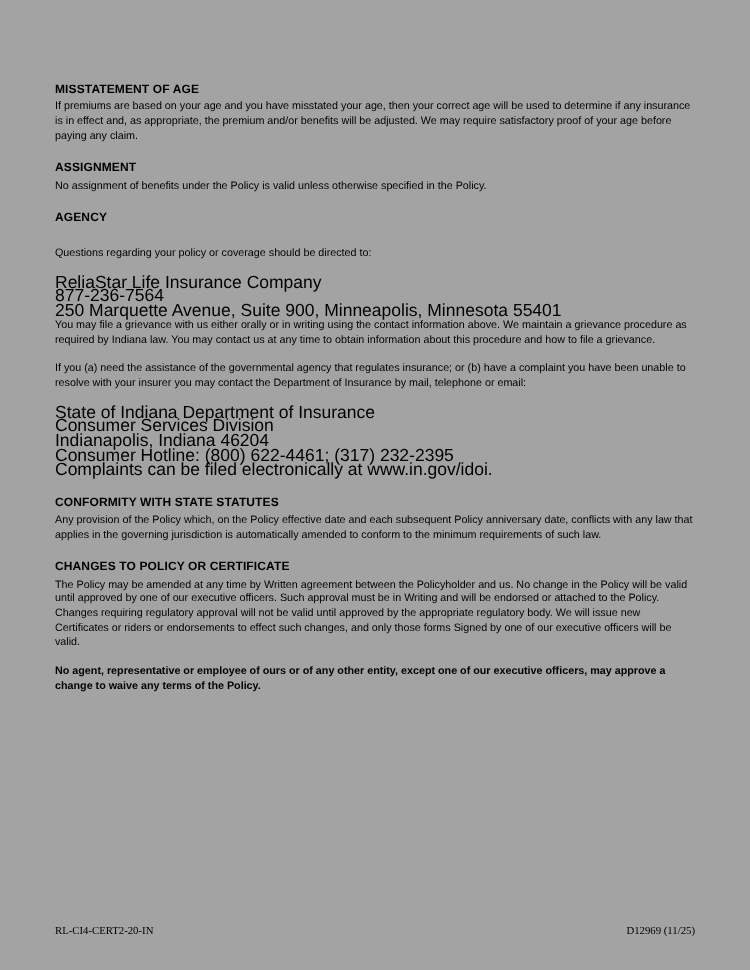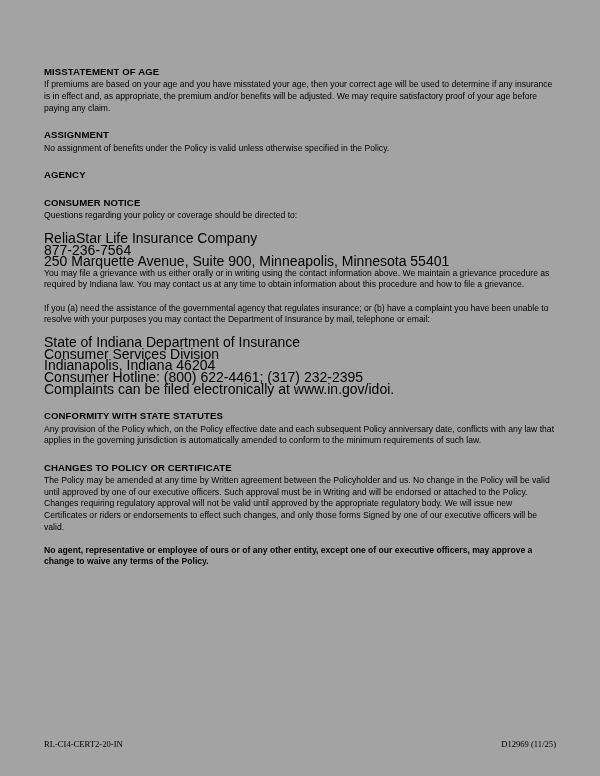--- a/index.html
+++ b/index.html
@@ -108,31 +108,30 @@
     <div class="section">
       <h2 class="heading">ASSIGNMENT</h2>
       <p class="para">No assignment of benefits under the Policy is valid unless otherwise specified in the Policy.</p>
     </div>
 
     <div class="section">
       <h2 class="heading">AGENCY</h2>
     </div>
 
     <div class="section">
-      <h2 class="heading">CONSUMER NOTICE</h2>
       <p class="para">Questions regarding your policy or coverage should be directed to:</p>
 
       <div class="addr-block">
         <span class="addr-line">ReliaStar Life Insurance Company</span>
         <span class="addr-line">877-236-7564</span>
         <span class="addr-line">250 Marquette Avenue, Suite 900, Minneapolis, Minnesota 55401</span>
       </div>
 
       <p class="para">You may file a grievance with us either orally or in writing using the contact information above.  We maintain a grievance procedure as required by Indiana law.  You may contact us at any time to obtain information about this procedure and how to file a grievance.</p>
-      <p class="para">If you (a) need the assistance of the governmental agency that regulates insurance; or (b) have a complaint you have been unable to resolve with your purposes you may contact the Department of Insurance by mail, telephone or email:</p>
+      <p class="para">If you (a) need the assistance of the governmental agency that regulates insurance; or (b) have a complaint you have been unable to resolve with your insurer you may contact the Department of Insurance by mail, telephone or email:</p>
 
       <div class="addr-block">
         <span class="addr-line">State of Indiana Department of Insurance</span>
         <span class="addr-line">Consumer Services Division</span>
         <span class="addr-line">Indianapolis, Indiana 46204</span>
         <span class="addr-line">Consumer Hotline: (800) 622-4461; (317) 232-2395</span>
         <span class="addr-line">Complaints can be filed electronically at www.in.gov/idoi.</span>
       </div>
     </div>
 

